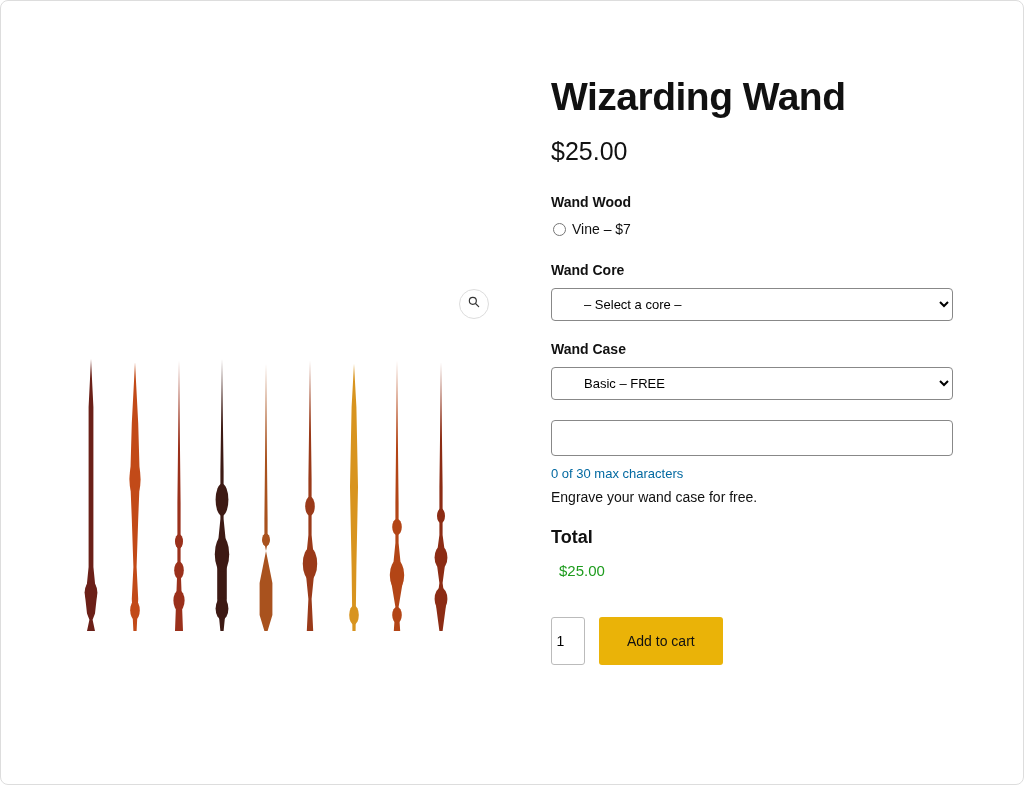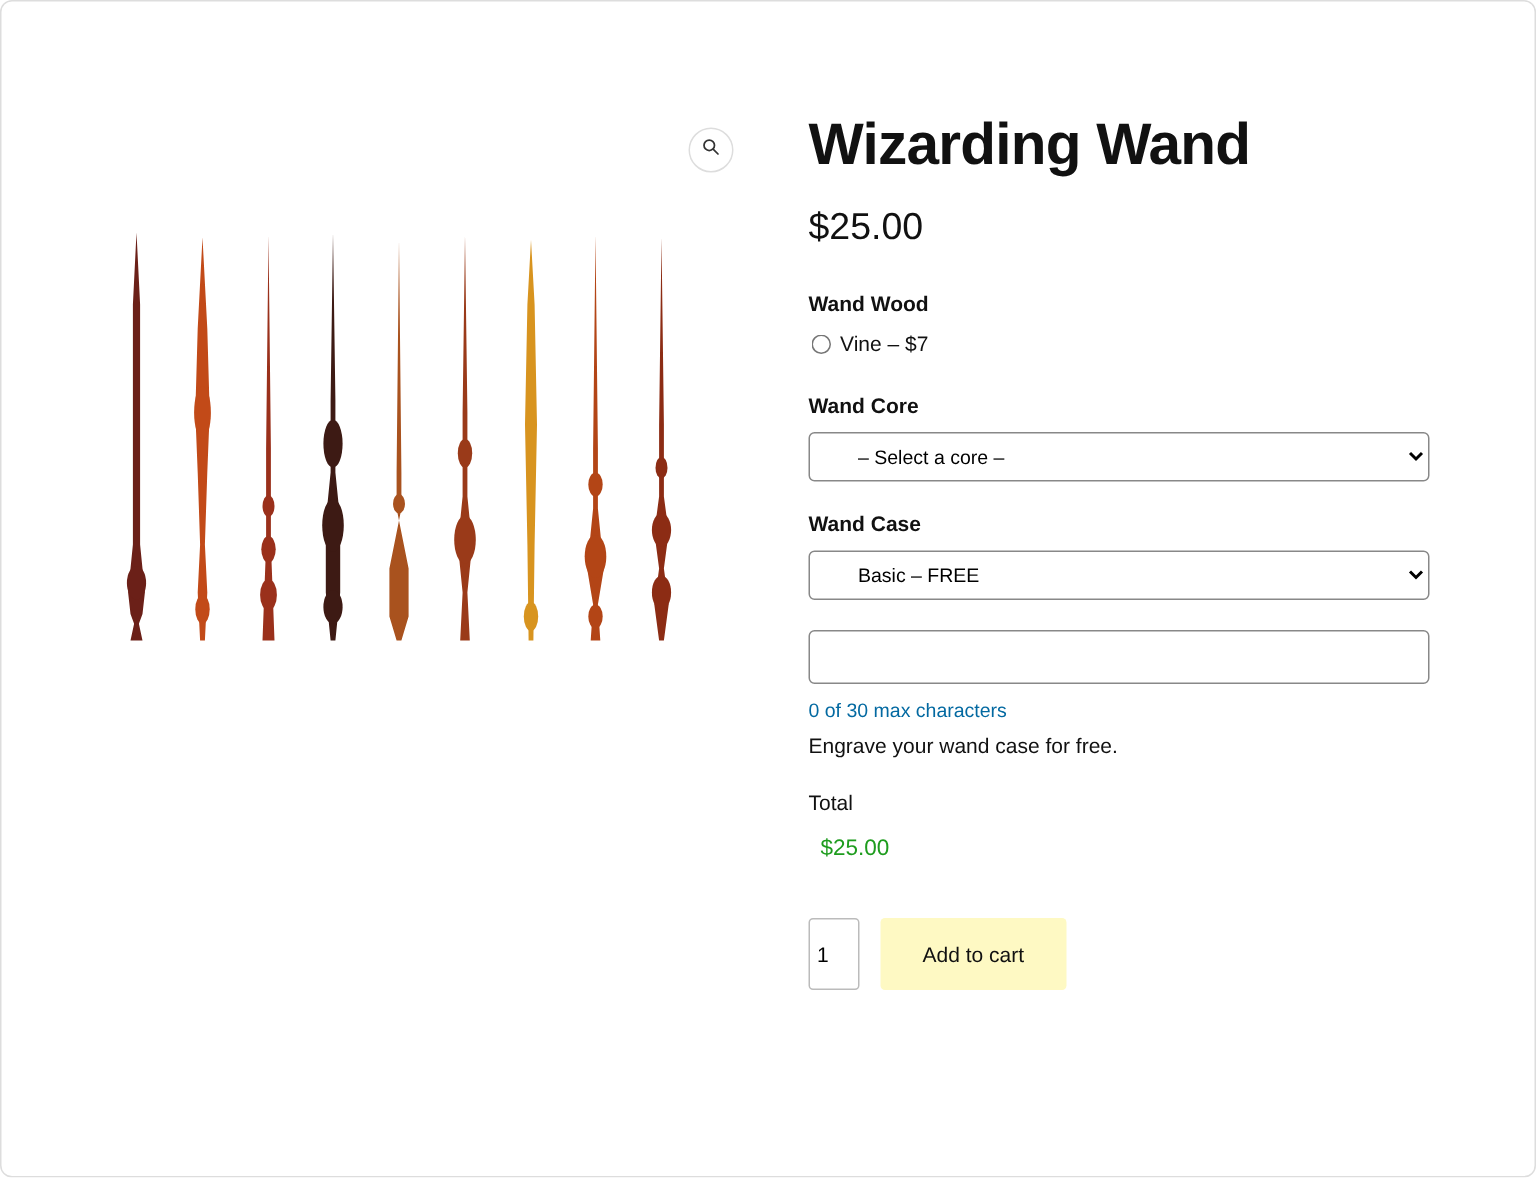--- a/index.html
+++ b/index.html
@@ -13,22 +13,22 @@
     width: 1024px;
     height: 785px;
     border: 1px solid #ddd;
     border-radius: 8px;
     padding: 60px 70px 32px 70px;
     position: relative;
     overflow: hidden;
   }
   .columns {
     display: flex;
-    align-items: flex-start;
-    gap: 48px;
+    align-items: flex-end;
+    gap: 60px;
   }
   
   .product-image-wrap {
     width: 420px;
     position: relative;
     flex: 0 0 420px;
   }
   .zoom-btn {
     position: absolute;
     top: 24px;
@@ -113,22 +113,22 @@
   .char-count {
     font-size: 13px;
     color: #0369a1;
     margin: 10px 0 8px 0;
   }
   .engraving-note {
     font-size: 14px;
     margin: 8px 0 22px 0;
   }
   .total-label {
-    font-size: 14px;
-    font-weight: 400;
+    font-size: 18px;
+    font-weight: 700;
     margin: 0 0 14px 0;
   }
   .total-value {
     font-size: 15px;
     font-weight: 500;
     color: #1e9c1e;
     margin: 0 0 38px 8px;
   }
   .cart-row {
     display: flex;
@@ -145,21 +145,21 @@
     justify-content: center;
   }
   .qty-input {
     border: none;
     width: 26px;
     text-align: center;
     font-size: 14px;
     padding: 0;
   }
   .add-to-cart {
-    background: #fef9c3;
+    background: #eab308;
     border: none;
     color: #111;
     font-size: 14px;
     padding: 0 28px;
     border-radius: 3px;
     cursor: pointer;
     height: 48px;
   }
 </style>
 </head>

